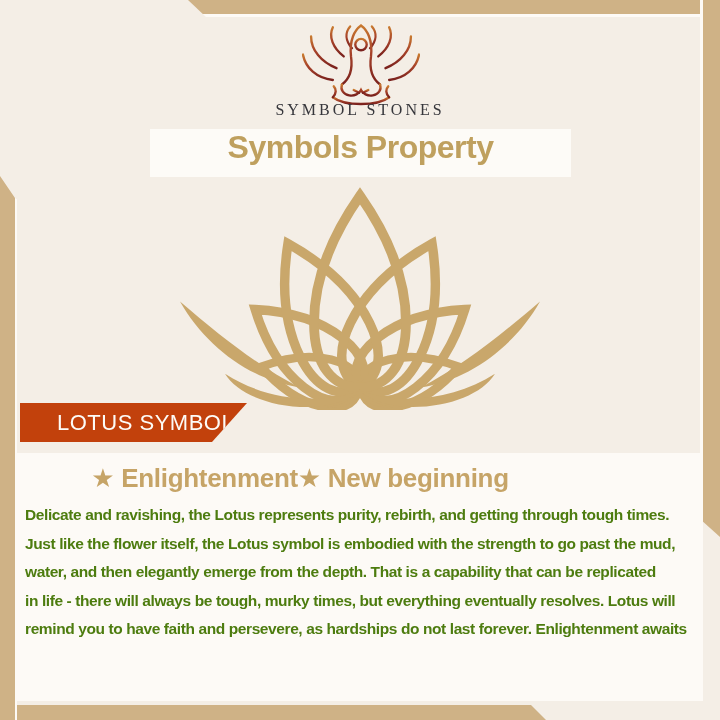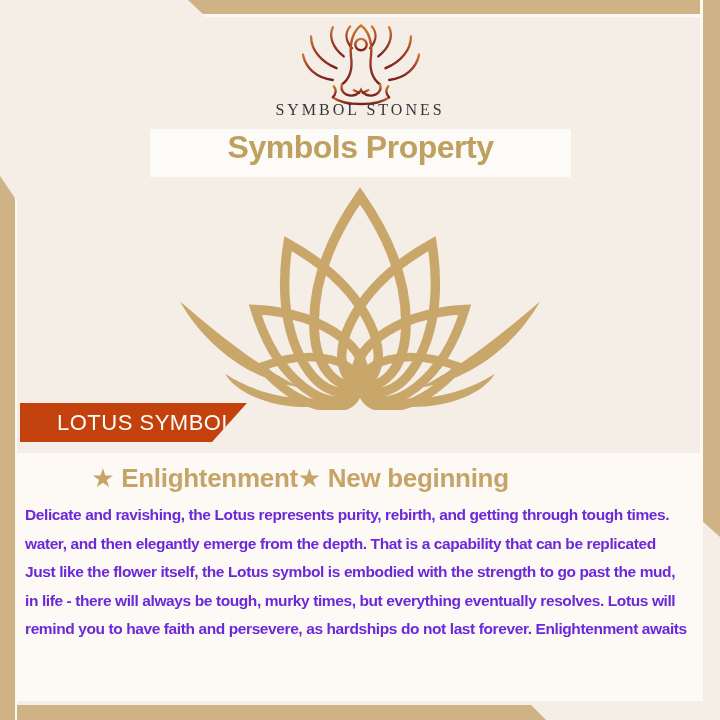--- a/index.html
+++ b/index.html
@@ -62,21 +62,21 @@
     position:absolute;left:17px;top:453px;width:686px;height:248px;
     background:#fdfaf6;
   }
   .heading{
     position:absolute;left:0;top:463px;width:600px;text-align:center;
     font-weight:bold;font-size:26px;color:#c6a467;letter-spacing:-0.3px;white-space:nowrap;
   }
   .para{
     position:absolute;left:25px;top:501px;width:678px;
     font-weight:bold;font-size:15.5px;line-height:28.6px;letter-spacing:-0.4px;
-    color:#6d28d9;
+    color:#4d7c0f;
   }
   .para .line{white-space:nowrap;}
 </style>
 </head>
 <body>
 
 <div class="band band-top"></div>
 <div class="band band-right"></div>
 <div class="band band-bottom"></div>
 <div class="band band-left"></div>
@@ -140,17 +140,17 @@
 </svg>
 
 <div class="banner">
   <span class="banner-label">LOTUS SYMBOL</span>
 </div>
 
 <div class="panel"></div>
 <div class="heading">★ Enlightenment★ New beginning</div>
 <div class="para">
   <div class="line">Delicate and ravishing, the Lotus represents purity, rebirth, and getting through tough times.</div>
+  <div class="line">Just like the flower itself, the Lotus symbol is embodied with the strength to go past the mud,</div>
   <div class="line">water, and then elegantly emerge from the depth. That is a capability that can be replicated</div>
-  <div class="line">Just like the flower itself, the Lotus symbol is embodied with the strength to go past the mud,</div>
   <div class="line">in life - there will always be tough, murky times, but everything eventually resolves. Lotus will</div>
   <div class="line">remind you to have faith and persevere, as hardships do not last forever. Enlightenment awaits</div>
 </div>
 
 </body></html>

